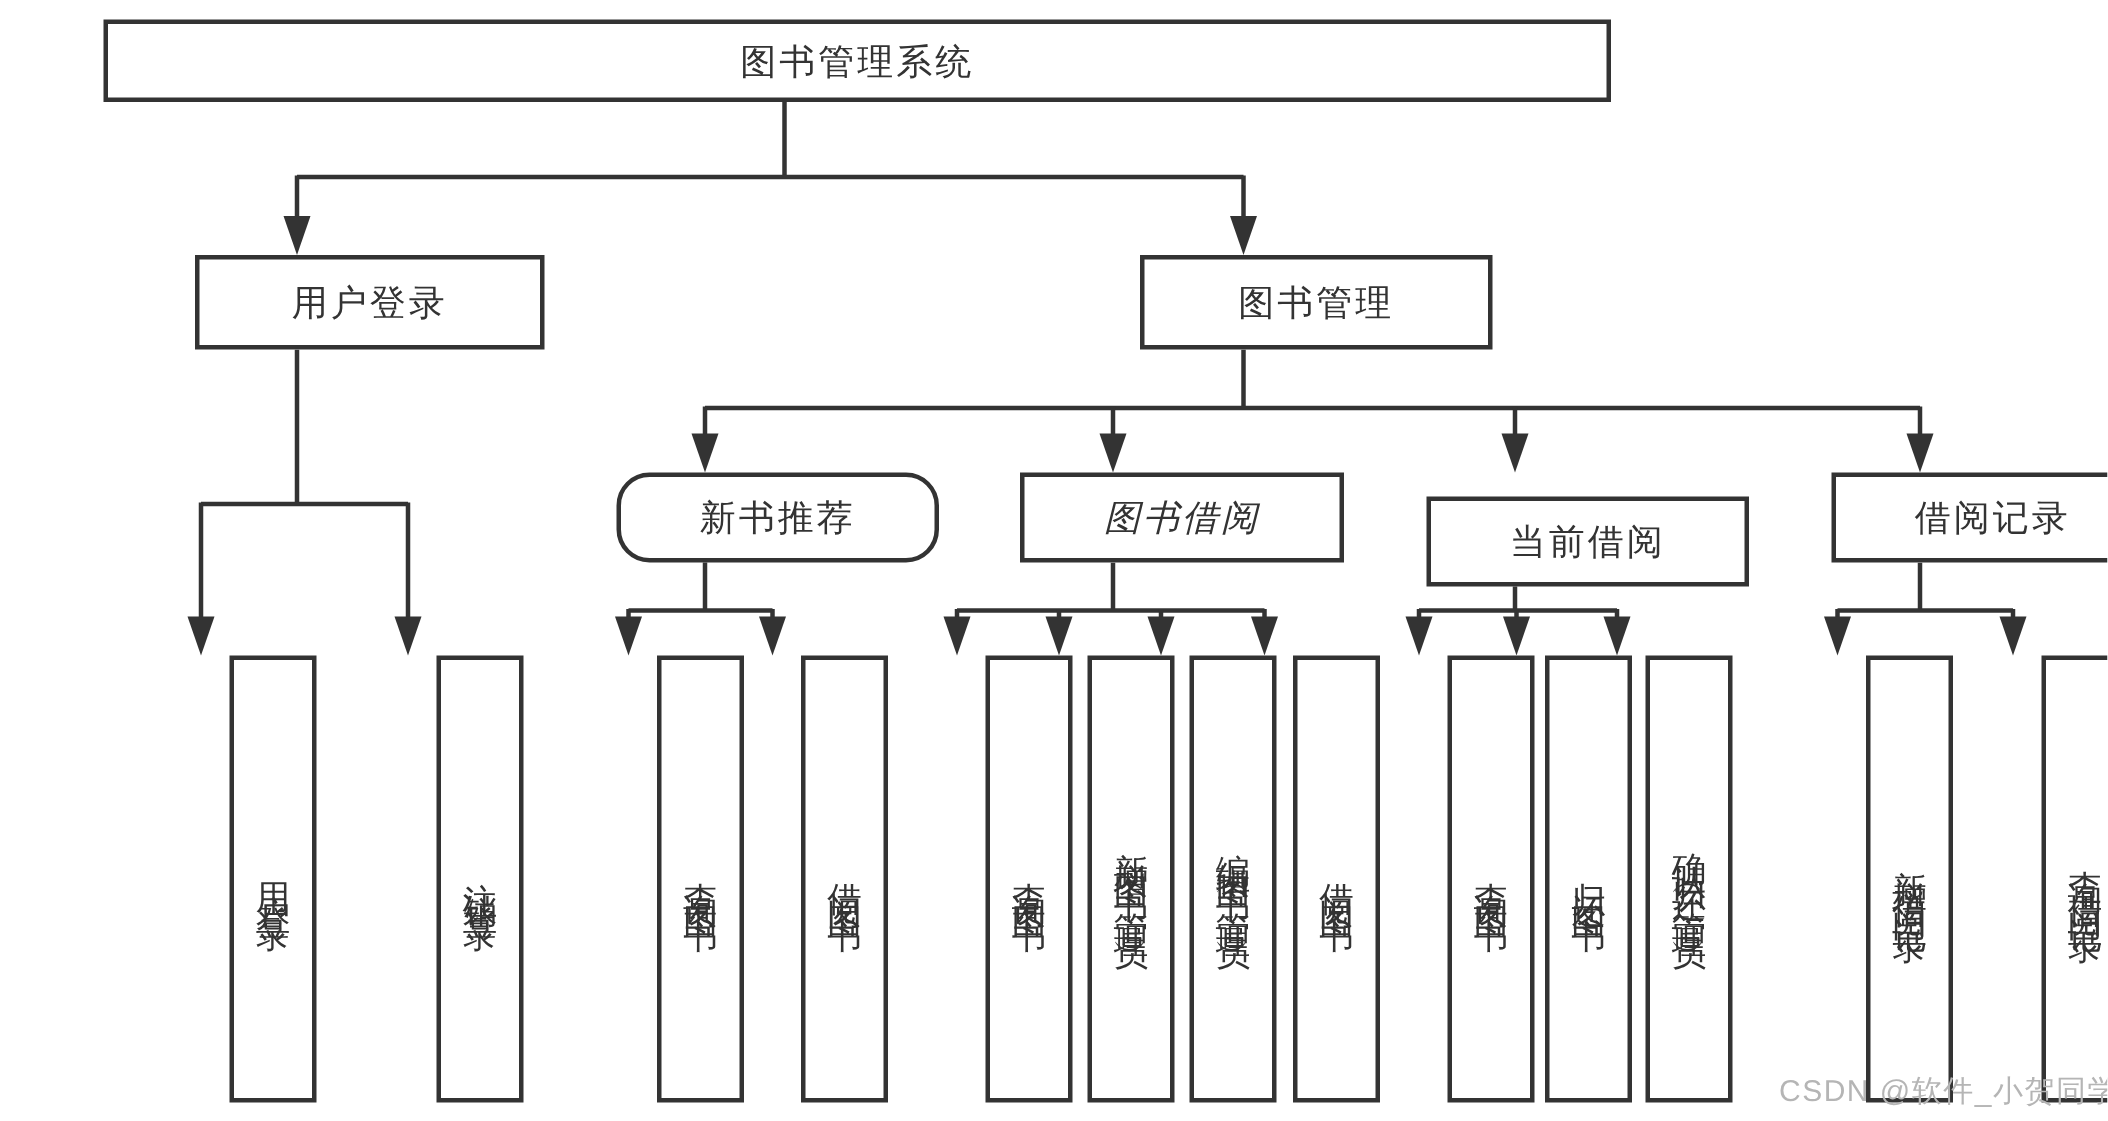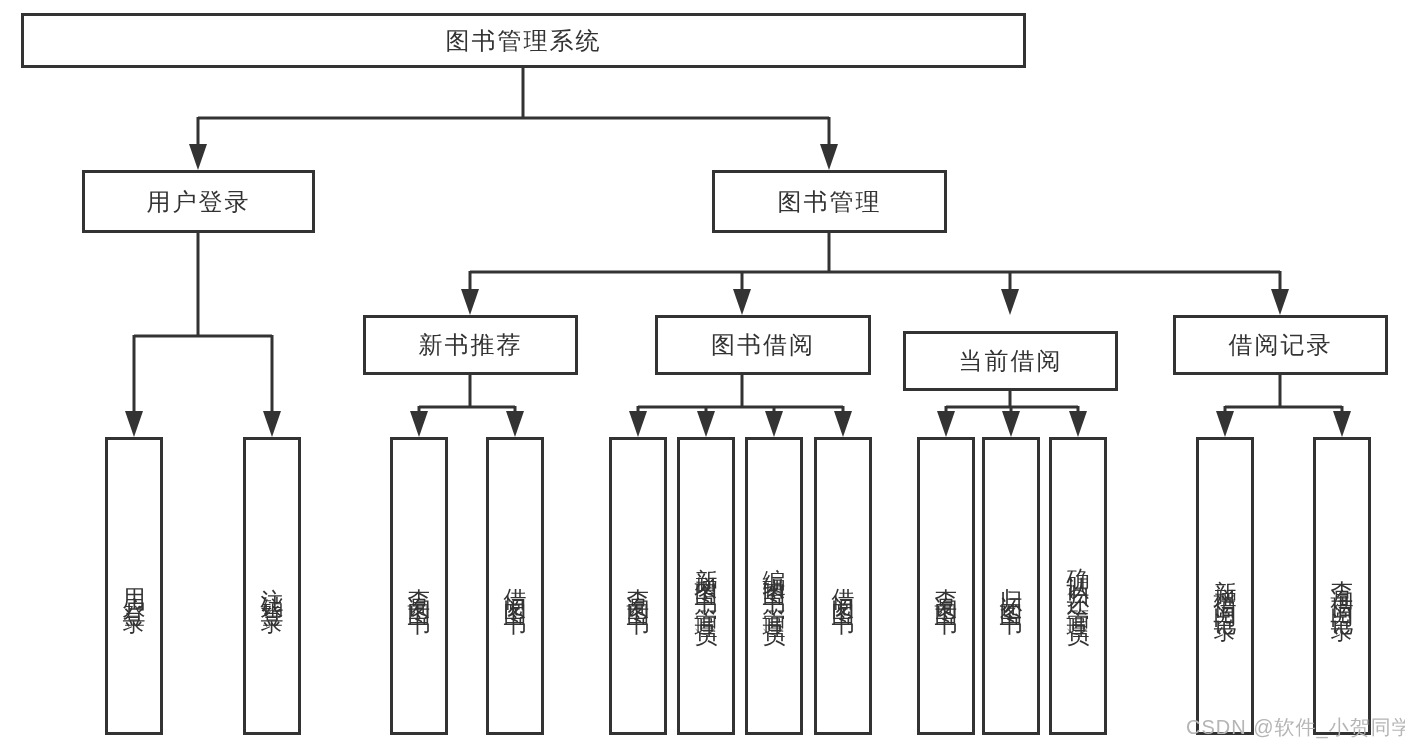--- a/index.html
+++ b/index.html
@@ -22,26 +22,27 @@
     background: #ffffff;
     border: 3px solid #333333;
     color: #333333;
     display: flex;
     align-items: center;
     justify-content: center;
     text-align: center;
     font-size: 24px;
     letter-spacing: 2px;
     z-index: 2;
+    margin-left: 48px;
   }
   .root  { left: 21px;  top: 13px;  width: 1005px; height: 55px; }
   .b-user{ left: 82px;  top: 170px; width: 233px;  height: 63px; }
   .b-mgmt{ left: 712px; top: 170px; width: 235px;  height: 63px; justify-content: center; }
-  .s1 { left: 363px;  top: 315px; width: 215px; height: 60px; }
-  .s2 { left: 655px;  top: 315px; width: 216px; height: 60px; }
+  .s1 { left: 363px;  top: 315px; width: 215px; height: 60px; border-radius: 22px; }
+  .s2 { left: 632px;  top: 315px; width: 216px; height: 60px; font-style: italic; }
   .s3 { left: 903px;  top: 331px; width: 215px; height: 60px; }
   .s4 { left: 1173px; top: 315px; width: 215px; height: 60px; }
   .leaf {
     top: 437px;
     width: 58px;
     height: 298px;
   }
   .vtext {
     writing-mode: vertical-rl;
     text-orientation: mixed;

